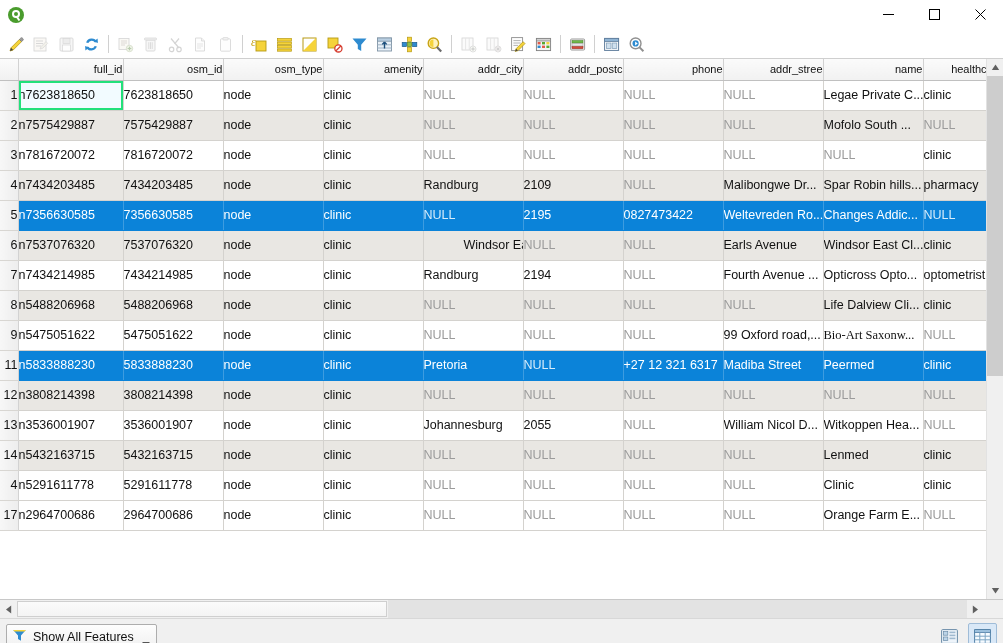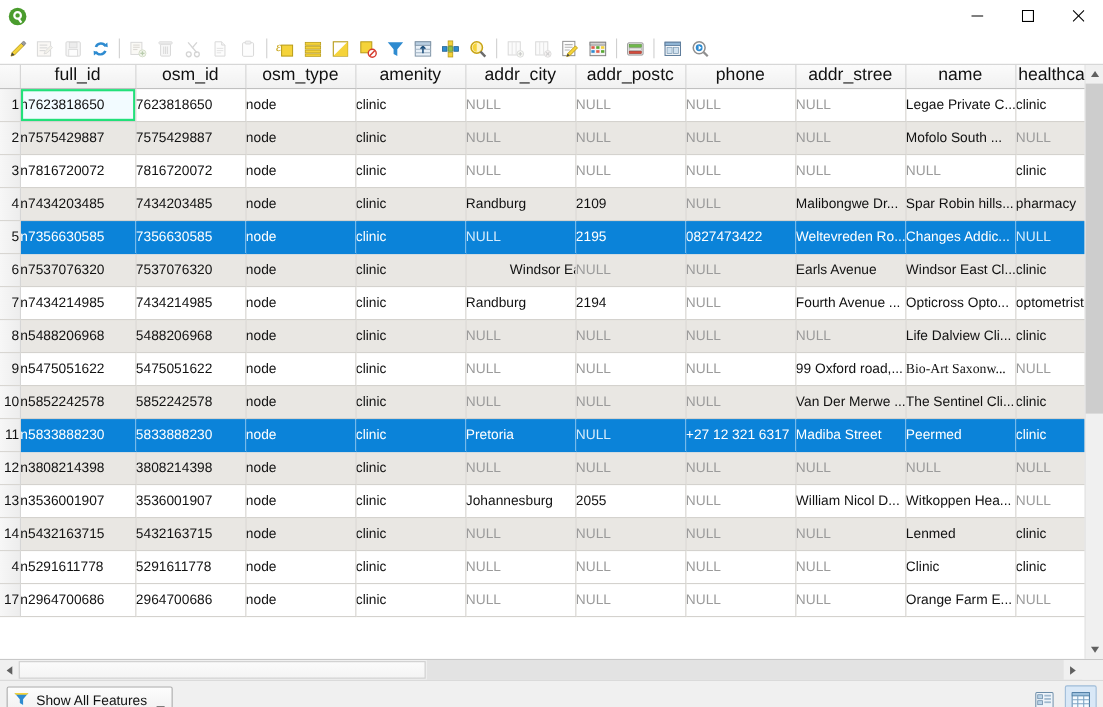--- a/index.html
+++ b/index.html
@@ -113,23 +113,23 @@
     overflow: hidden;
     white-space: nowrap;
   }
   
   thead th {
     height: 21px;
     background: linear-gradient(to bottom, #fbfbfb 0%, #f1f1f1 100%);
     border-right: 1px solid #d2d2d2;
     border-bottom: 1px solid #c0c0c0;
     font-weight: normal;
-    font-size: 16px;
+    font-size: 11px;
     color: #111;
-    text-align: center;
+    text-align: right;
     box-sizing: border-box;
   }
   thead th.corner {
     width: 18px;
     background: linear-gradient(to bottom, #fbfbfb 0%, #f1f1f1 100%);
     border-right: 1px solid #d2d2d2;
   }
   
   tbody tr { height: 30px; }
   tbody tr.odd  td.cell { background: #ffffff; }
@@ -666,33 +666,20 @@
           <td class="cell" style="width: 100px;">5475051622</td>
           <td class="cell" style="width: 100px;">node</td>
           <td class="cell" style="width: 100px;">clinic</td>
           <td class="cell nul" style="width: 100px;">NULL</td>
           <td class="cell nul" style="width: 100px;">NULL</td>
           <td class="cell nul" style="width: 100px;">NULL</td>
           <td class="cell" style="width: 100px;">99 Oxford road,...</td>
           <td class="cell" style="width: 100px; font-family: Liberation Serif, serif;">Bio-Art Saxonw...</td>
           <td class="cell nul" style="width: 80px;">NULL</td>
         </tr>
-        <tr class="table-row even">
-          <td class="rownum">10</td>
-          <td class="cell" style="width: 105px;">n5852242578</td>
-          <td class="cell" style="width: 100px;">5852242578</td>
-          <td class="cell" style="width: 100px;">node</td>
-          <td class="cell" style="width: 100px;">clinic</td>
-          <td class="cell nul" style="width: 100px;">NULL</td>
-          <td class="cell nul" style="width: 100px;">NULL</td>
-          <td class="cell nul" style="width: 100px;">NULL</td>
-          <td class="cell" style="width: 100px;">Van Der Merwe ...</td>
-          <td class="cell" style="width: 100px;">The Sentinel Cli...</td>
-          <td class="cell" style="width: 80px;">clinic</td>
-        </tr>
         <tr class="table-row sel">
           <td class="rownum">11</td>
           <td class="cell" style="width: 105px;">n5833888230</td>
           <td class="cell" style="width: 100px;">5833888230</td>
           <td class="cell" style="width: 100px;">node</td>
           <td class="cell" style="width: 100px;">clinic</td>
           <td class="cell" style="width: 100px;">Pretoria</td>
           <td class="cell nul" style="width: 100px;">NULL</td>
           <td class="cell" style="width: 100px;">+27 12 321 6317</td>
           <td class="cell" style="width: 100px;">Madiba Street</td>

